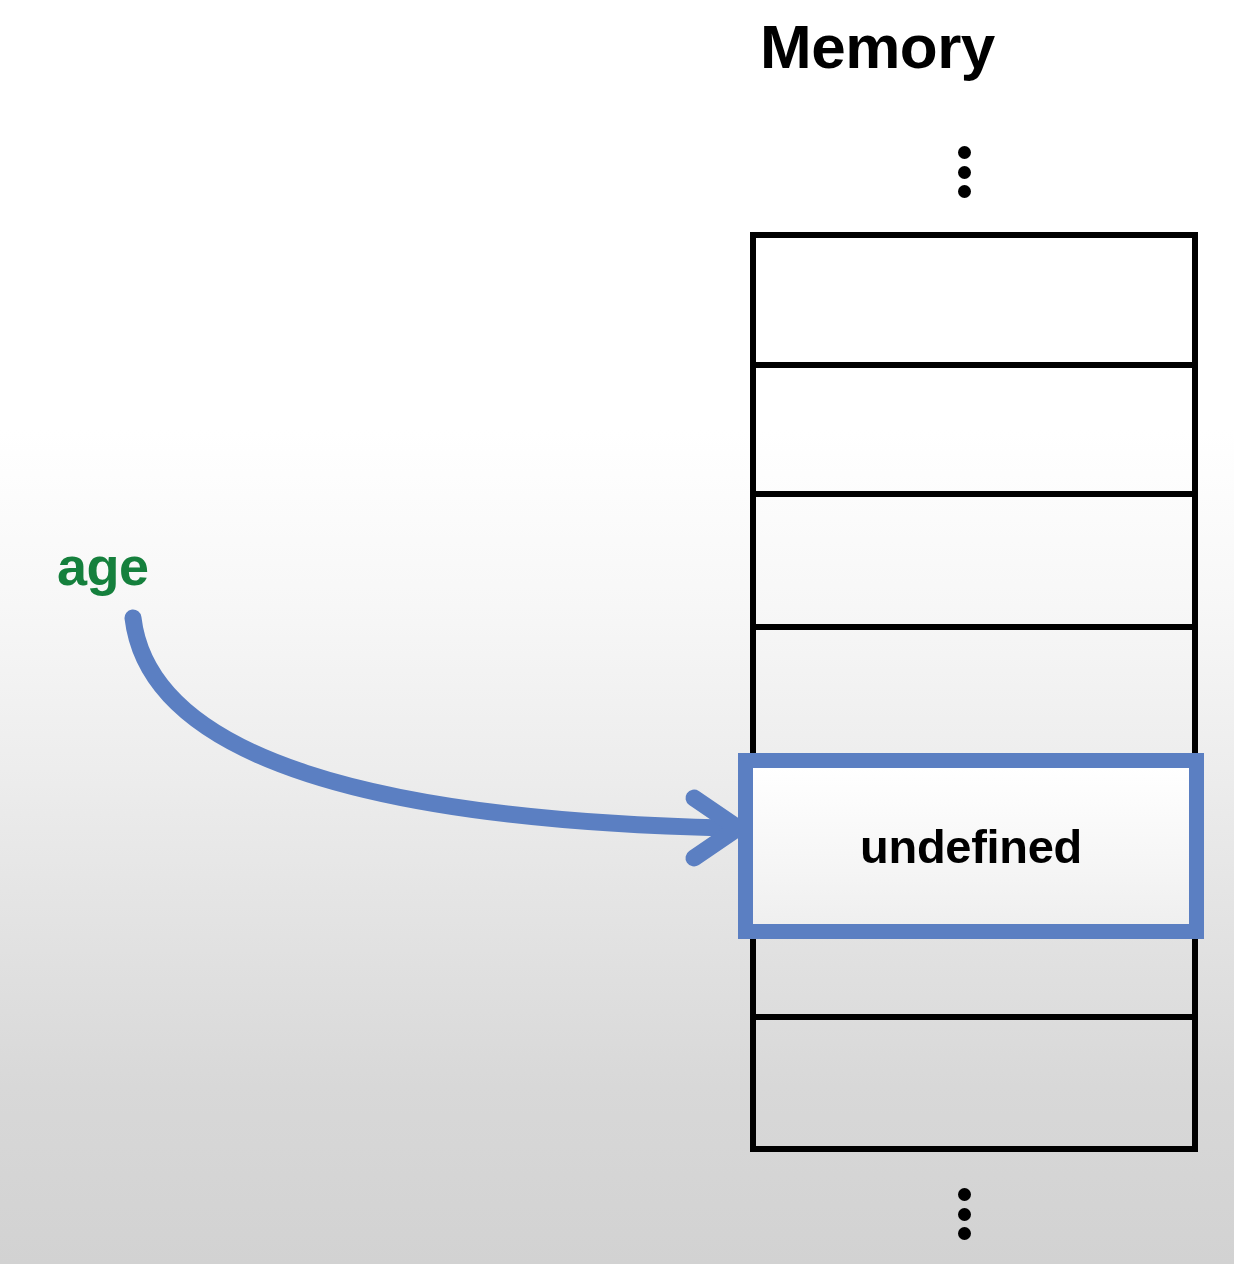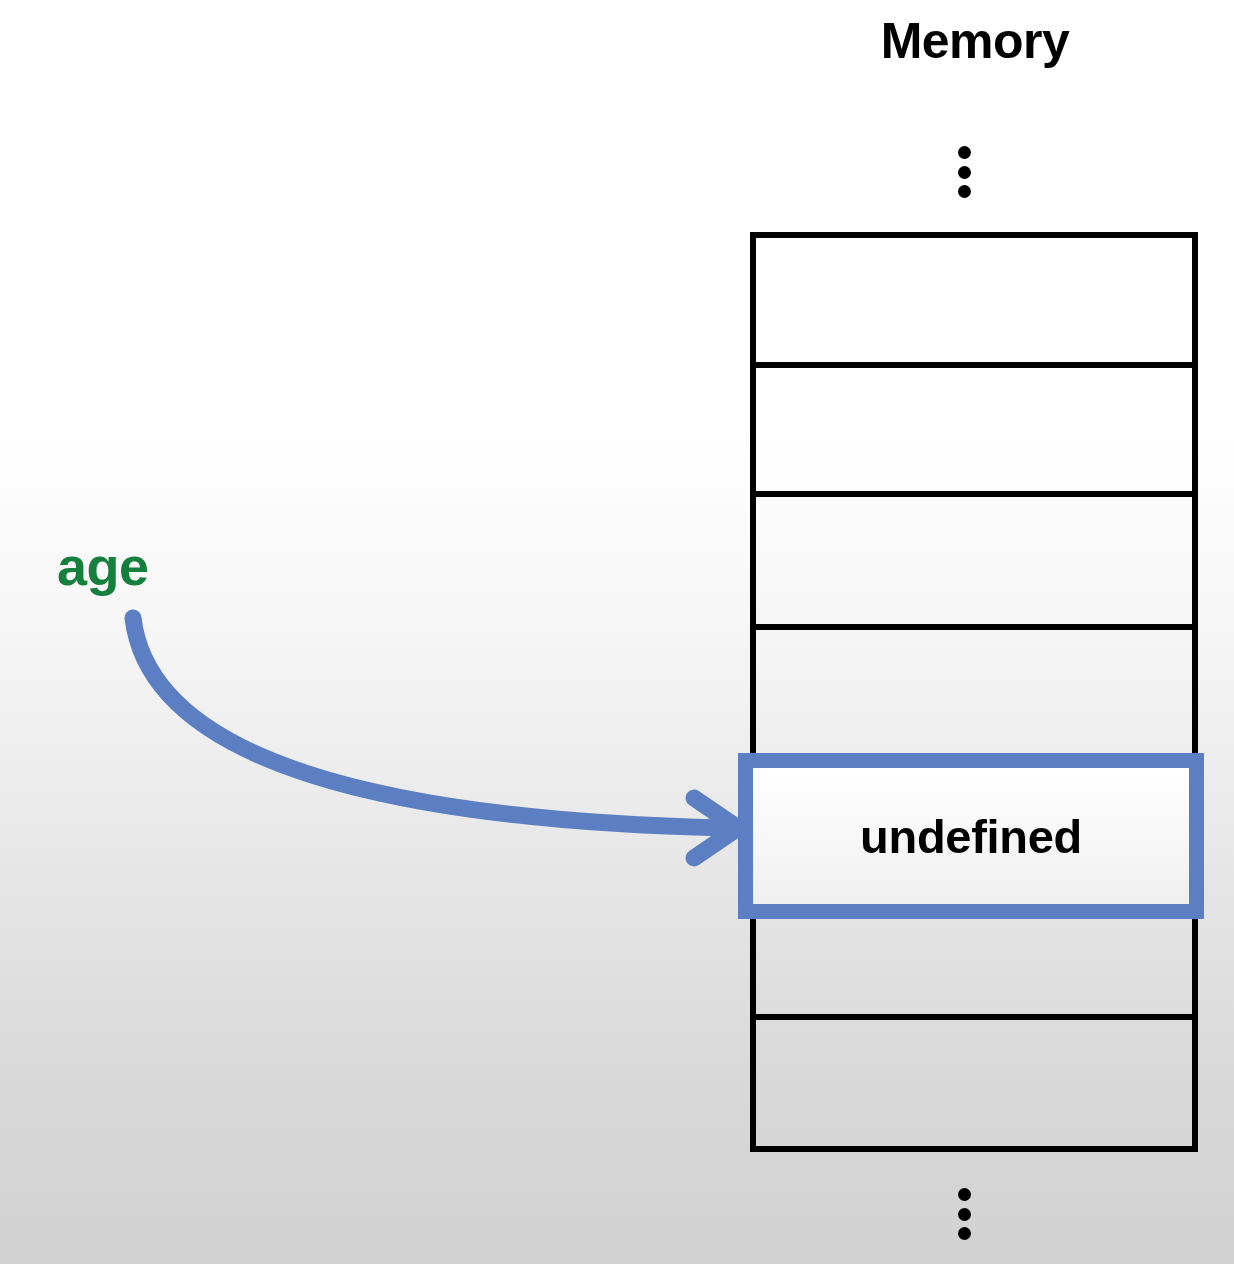--- a/index.html
+++ b/index.html
@@ -25,22 +25,22 @@
     width: 1234px;
     height: 1264px;
   }
 
   
   .memory-title {
     position: absolute;
     left: 760px;
     top: 16px;
     width: 430px;
-    text-align: center;
-    font-size: 50px;
+    text-align: left;
+    font-size: 62px;
     font-weight: bold;
     color: #000000;
     letter-spacing: -0.5px;
     line-height: 1;
   }
 
   
   .v-ellipsis {
     position: absolute;
     display: flex;
@@ -105,21 +105,21 @@
   .h-145 { height: 145px; }
   .h-121 { height: 121px; }
   .h-127 { height: 127px; }
 
   
   .highlight-cell {
     position: absolute;
     left: 738px;
     top: 753px;
     width: 466px;
-    height: 166px;
+    height: 186px;
     box-sizing: border-box;
     border: 15px solid #5B7FC2;
     background: linear-gradient(180deg, #ffffff 0%, #f6f6f6 60%, #efefef 100%);
     display: flex;
     align-items: center;
     justify-content: center;
     z-index: 6;
   }
   .highlight-label {
     font-size: 47px;

